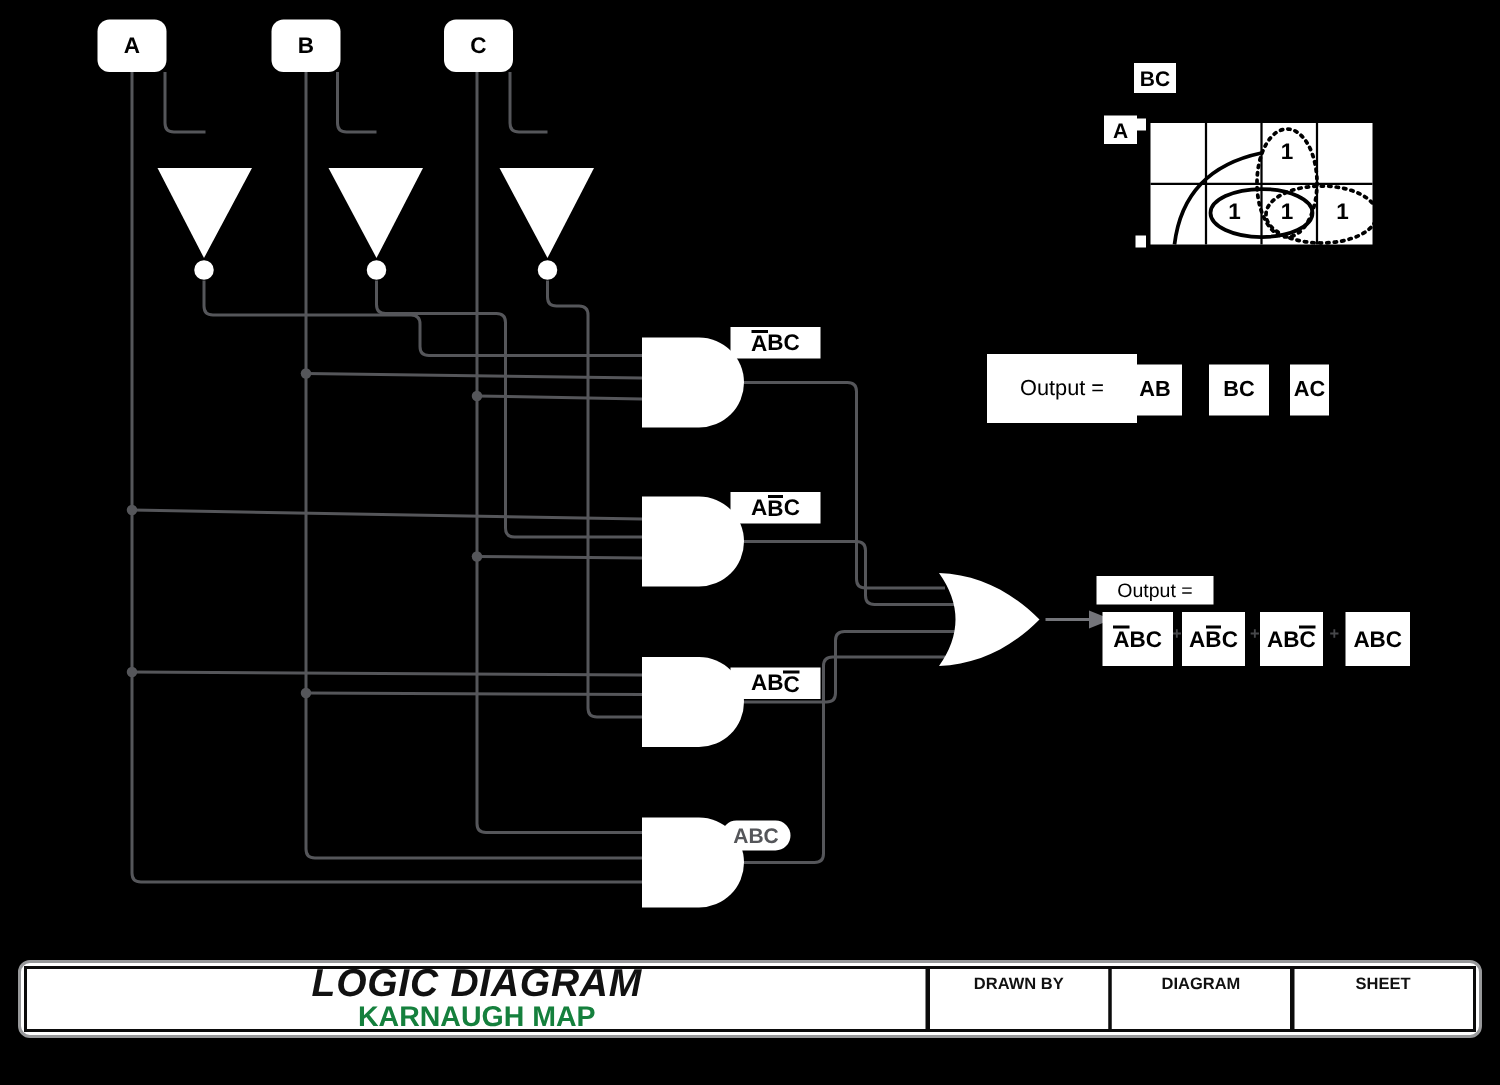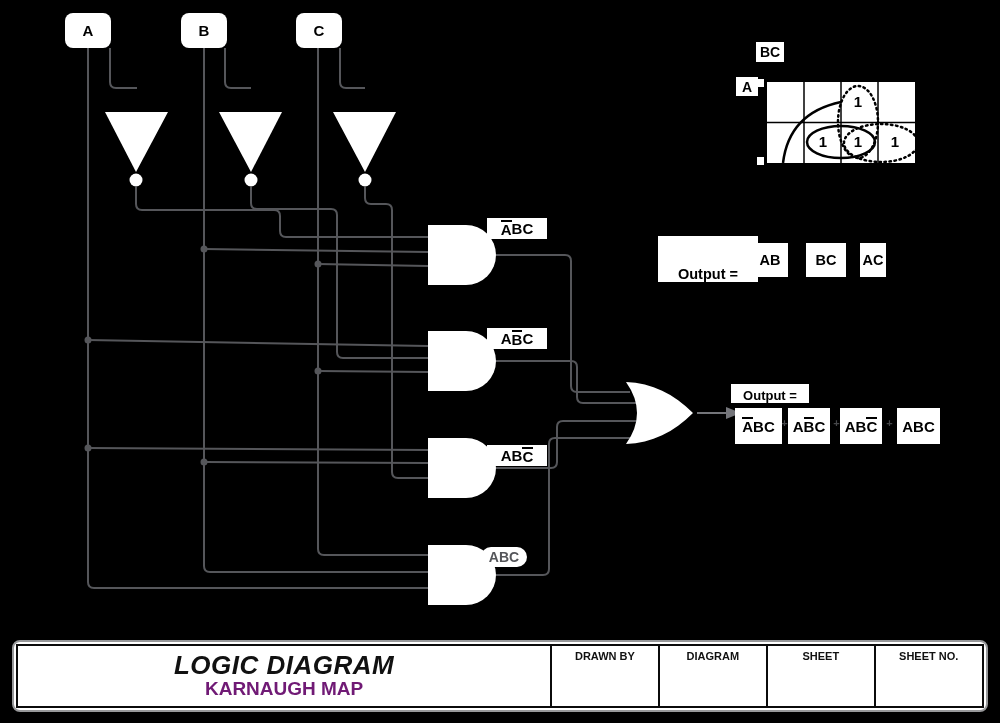--- a/index.html
+++ b/index.html
@@ -8,31 +8,31 @@
   .stage svg{position:absolute;left:0;top:0;z-index:1;}
   .ov{position:absolute;z-index:2;box-sizing:border-box;}
   .wbox{background:#fff;color:#000;display:flex;align-items:center;justify-content:center;}
   .inbox{width:46px;height:35px;border-radius:8px;font-size:15px;font-weight:bold;}
   .glabel{width:60px;height:21px;font-size:15px;font-weight:bold;}
   .gpill{width:46px;height:20px;border-radius:10px;font-size:14px;font-weight:bold;color:#55565a;}
   .bar{display:inline-block;border-top:2.5px solid #000;line-height:1.05;}
   .bar:empty{display:none;}
   .klabel{font-size:14px;font-weight:bold;}
   .kone{color:#000;font-size:15px;font-weight:bold;text-align:center;z-index:3;}
-  .outlabel{font-weight:bold;align-items:flex-end;}
+  .outlabel{font-weight:normal;}
   .term{font-size:15px;font-weight:bold;}
   .plus{color:#46474a;font-size:11px;font-weight:bold;text-align:center;z-index:1;}
-  .titleblock{left:12px;top:640px;width:976px;height:72px;background:#fff;
+  .titleblock{left:12px;top:640px;width:976px;height:52px;background:#fff;
               border:2px solid #97989a;border-radius:8px;display:flex;padding:2px;}
   .tb-cell{border:2.5px solid #0b0b0b;display:flex;flex-direction:column;align-items:center;box-sizing:border-box;}
   .tb-cell + .tb-cell{margin-left:-2.5px;}
   .tb-title{flex:5;justify-content:center;}
   .tb-col{flex:1;justify-content:flex-start;}
   .tb-main{font-size:26px;font-weight:bold;font-style:italic;color:#111;letter-spacing:.5px;line-height:1.05;}
-  .tb-sub{font-size:19px;font-weight:bold;color:#701a75;line-height:1.1;}
+  .tb-sub{font-size:19px;font-weight:bold;color:#15803d;line-height:1.1;}
   .tb-collabel{font-size:11px;font-weight:bold;color:#111;margin-top:4px;}
 </style>
 </head>
 <body>
 
 <div class="stage">
 
   <svg width="1000" height="723" viewBox="0 0 1000 723">
 
     <g stroke="#55565a" stroke-width="2" fill="none" stroke-linejoin="round">
@@ -193,18 +193,15 @@
     </div>
     <div class="tb-cell tb-col">
       <div class="tb-collabel">DRAWN BY</div>
     </div>
     <div class="tb-cell tb-col">
       <div class="tb-collabel">DIAGRAM</div>
     </div>
     <div class="tb-cell tb-col">
       <div class="tb-collabel">SHEET</div>
     </div>
-    <div class="tb-cell tb-col">
-      <div class="tb-collabel">SHEET NO.</div>
-    </div>
   </div>
 
 </div>
 
 </body></html>

